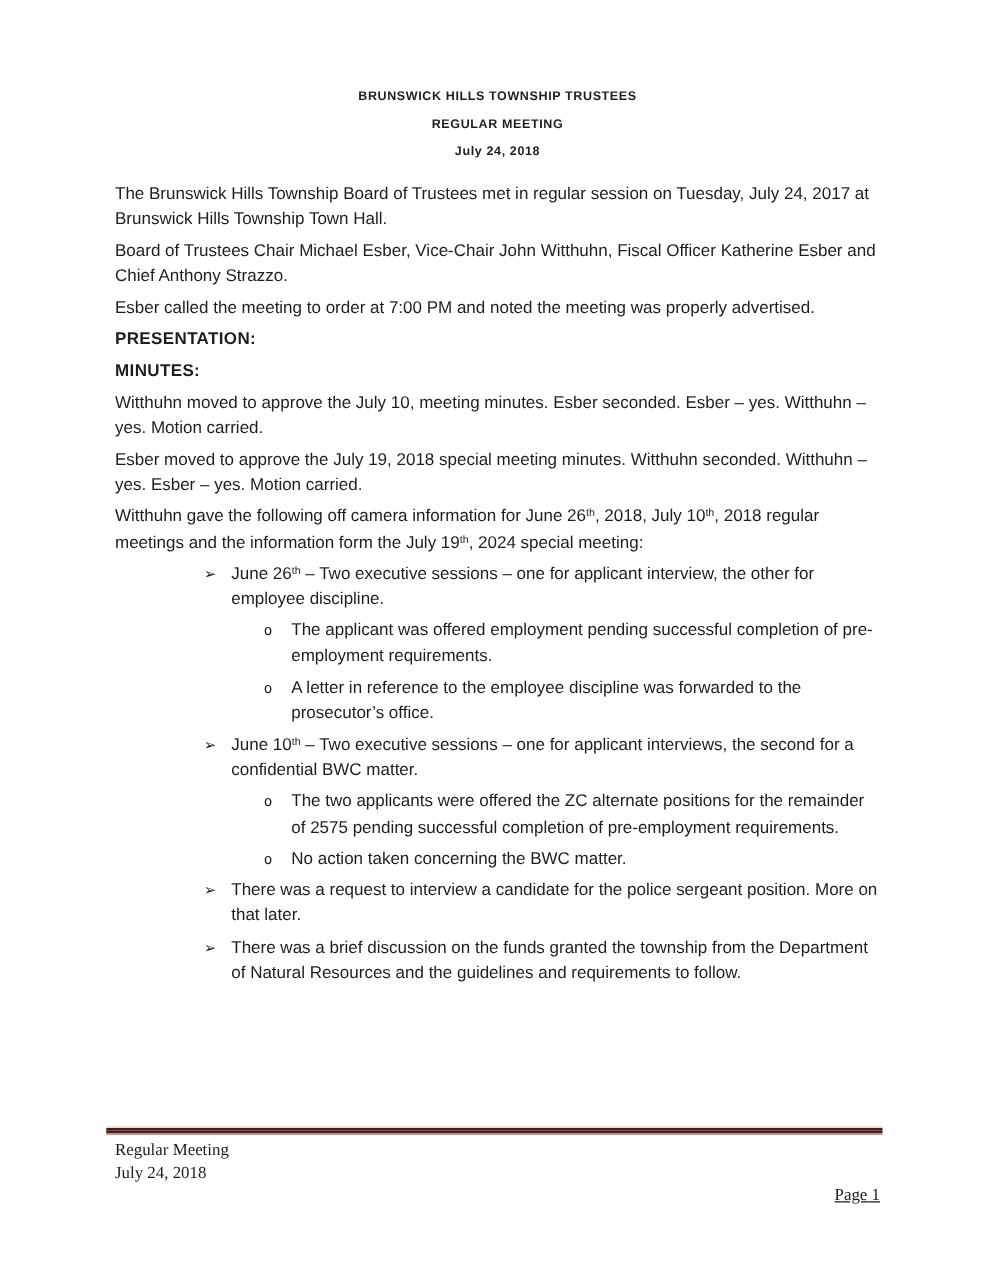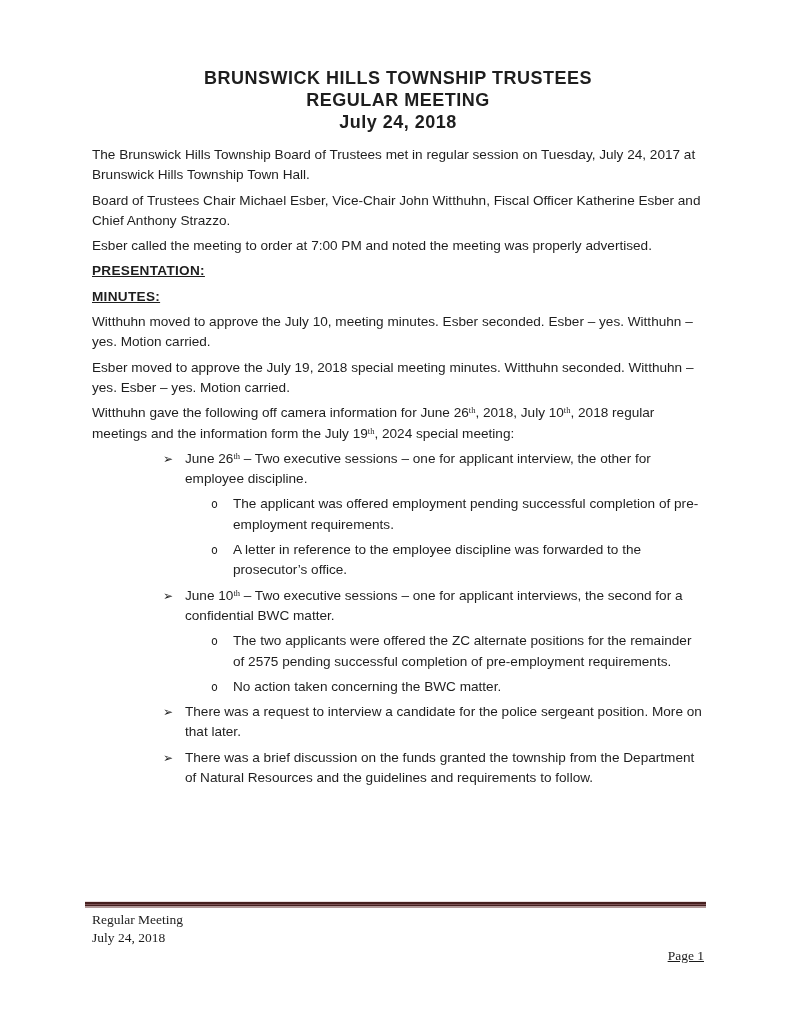--- a/index.html
+++ b/index.html
@@ -12,33 +12,32 @@
     padding: 67px 87px 0 92px;
     font-family: "Liberation Sans", sans-serif;
     font-size: 13.6px;
     line-height: 20.3px;
     color: #1e1e1e;
     overflow: hidden;
   }
   .title-block {
     text-align: center;
     font-weight: 700;
-    font-size: 18px;
+    font-size: 10px;
     line-height: 22px;
     letter-spacing: 0.5px;
     margin-bottom: 12px;
   }
   p.body-par { margin: 0 0 5px 0; }
-  p.heading  { margin: 3px 0 5px 0; font-weight: 700; letter-spacing: 0.3px; text-decoration: underline; }
+  p.heading  { margin: 3px 0 5px 0; font-weight: 700; letter-spacing: 0.3px; }
   sup.ord {
     font-size: 8.5px;
     line-height: 0;
     vertical-align: 4px;
     letter-spacing: 0;
-    font-family: Liberation Serif, serif;
   }
   .bullet-l1 { display: flex; margin: 0 0 5px 71px; }
   .bullet-l2 { display: flex; margin: 0 0 5px 119px; }
   .bullet-l1 > .marker {
     flex: none; width: 22px;
     font-family: "DejaVu Sans", sans-serif;
     font-size: 12px; line-height: 20.3px;
   }
   .bullet-l2 > .marker {
     flex: none; width: 22px;

